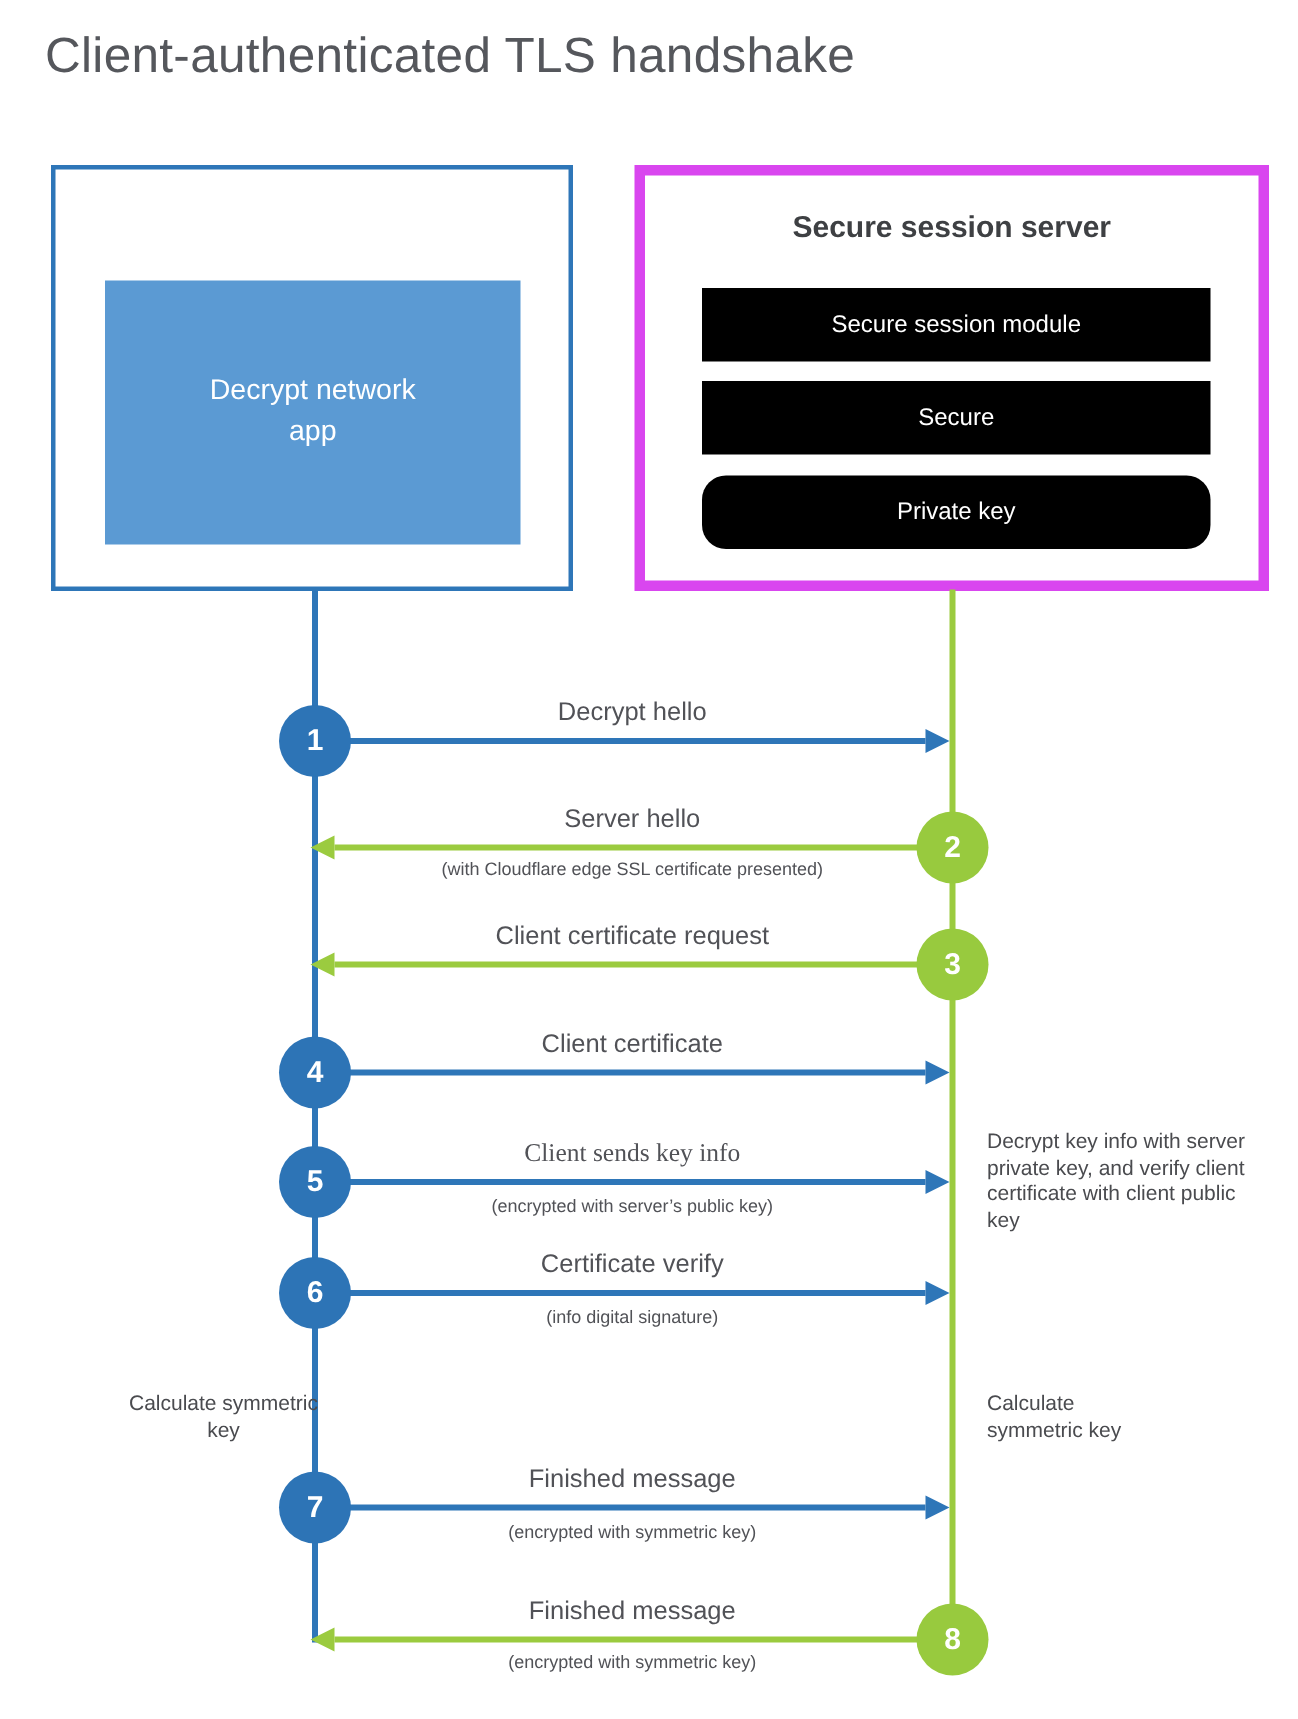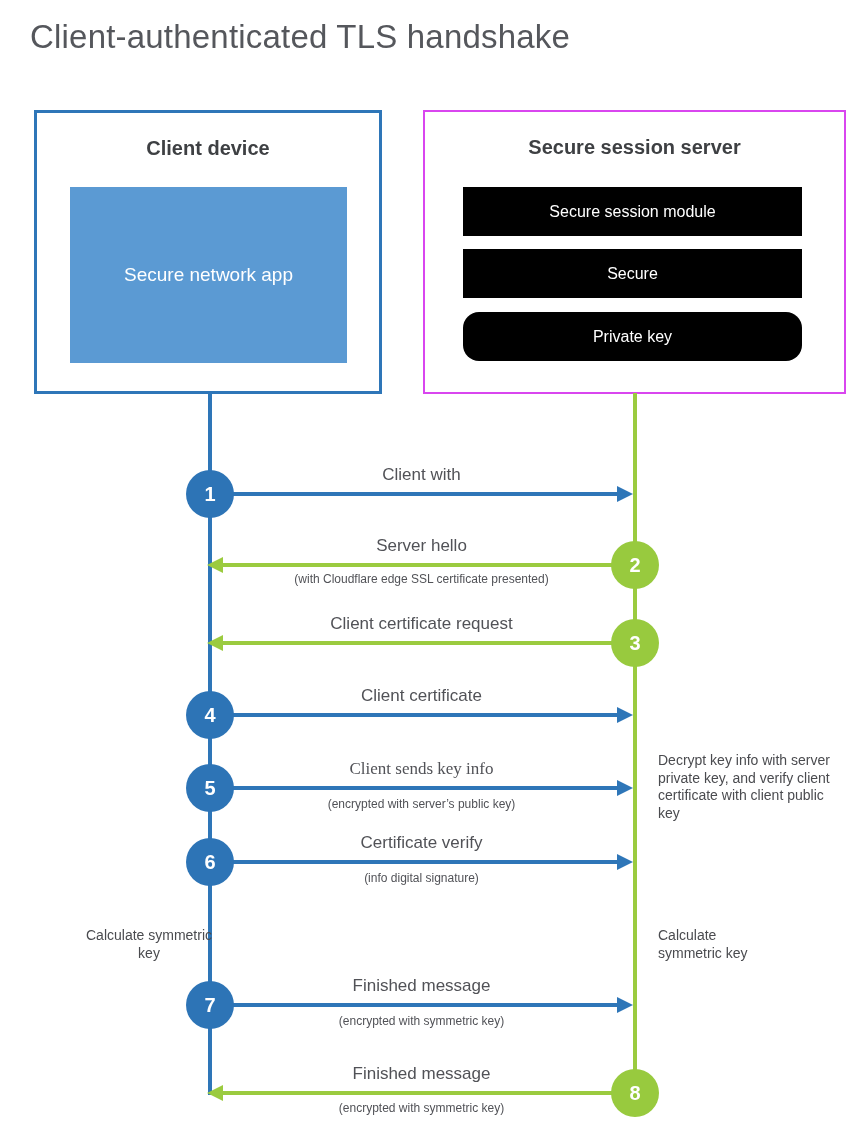--- a/index.html
+++ b/index.html
@@ -7,21 +7,21 @@
     position:relative; width:865px; height:1146px; background:#ffffff;
     font-family:"Liberation Sans", sans-serif; overflow:hidden;
   }
   .page-title {
     position:absolute; left:30px; top:18px; margin:0;
     font-size:33px; font-weight:300; color:#55575c; letter-spacing:0.2px;
   }
   
   .box { position:absolute; top:110px; height:284px; background:#fff; box-sizing:border-box; }
   .client-box { left:34px; width:348px; border:3px solid #2e76b8; }
-  .server-box { left:423px; width:423px; border:2px solid #d946ef; }
+  .server-box { left:423px; width:423px; border:7px solid #d946ef; }
   .box-title {
     position:absolute; left:0; right:0; top:24px; text-align:center;
     font-size:20px; font-weight:bold; color:#3e4043;
   }
   .client-app {
     position:absolute; left:33px; top:74px; width:277px; height:176px;
     background:#5b9ad3; display:flex; align-items:center; justify-content:center;
   }
   .client-app span {
     color:#ffffff; font-size:19px; width:170px; text-align:center; line-height:1.4;
@@ -68,37 +68,36 @@
   .note.calc-right { left:658px; top:926px; width:110px; text-align:left; line-height:18px; }
 </style>
 </head>
 <body>
 
 <div class="canvas">
 
   <h1 class="page-title">Client-authenticated TLS handshake</h1>
 
   <div class="box client-box">
-    <div class="box-title">Client device</div>
     <div class="client-app">
-      <span>Secure network app</span>
+      <span>Decrypt network app</span>
     </div>
   </div>
 
   <div class="box server-box">
     <div class="box-title">Secure session server</div>
     <div class="server-bar bar-1">Secure session module</div>
     <div class="server-bar bar-2">Secure</div>
     <div class="server-bar bar-3">Private key</div>
   </div>
 
   <div class="vline client-line"></div>
   <div class="vline server-line"></div>
 
-  <div class="msg" style="top:465px;">Client with</div>
+  <div class="msg" style="top:465px;">Decrypt hello</div>
   <div class="arrow-line blue" style="top:492px;"></div>
   <div class="head right" style="top:486px;"></div>
   <div class="circle blue" style="top:470px;">
     <span>1</span>
   </div>
 
   <div class="msg" style="top:536px;">Server hello</div>
   <div class="arrow-line green" style="top:563px;"></div>
   <div class="head left" style="top:557px;"></div>
   <div class="sub" style="top:572px;">(with Cloudflare edge SSL certificate presented)</div>

